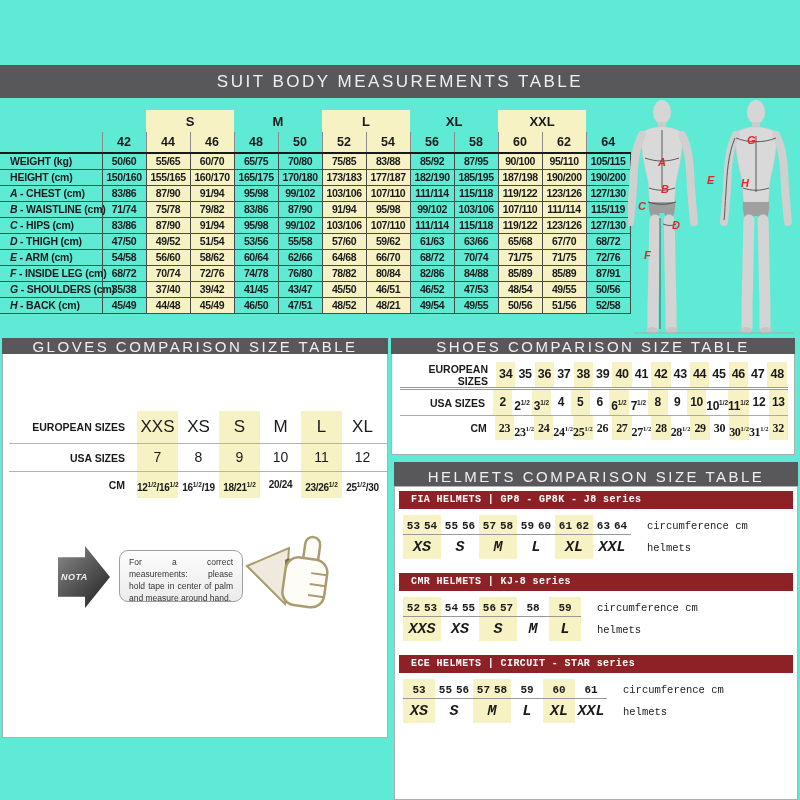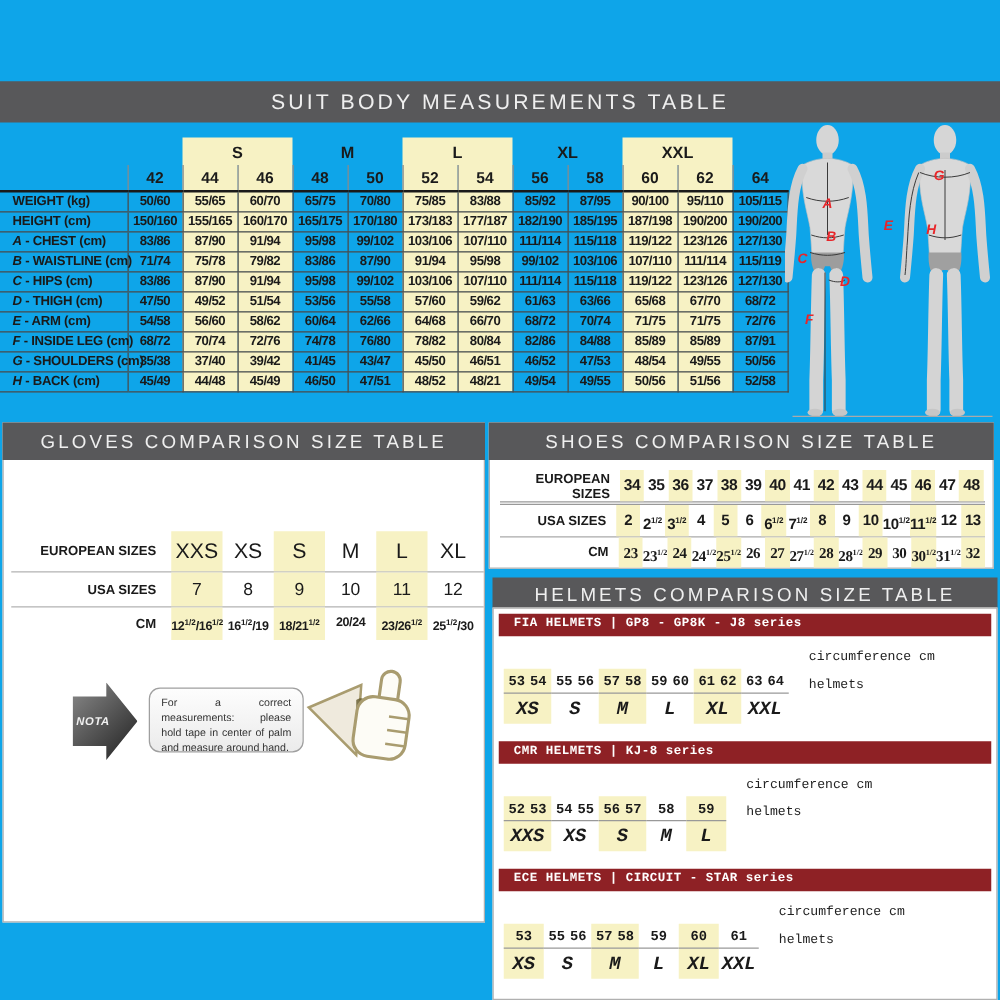--- a/index.html
+++ b/index.html
@@ -1,19 +1,19 @@
 <!DOCTYPE html>
 <html style="--hl: #f7f2c4; --bar: #58585a; --maroon: #8e2125; --red: #e8262a;"><head>
 <meta charset="utf-8">
 <style>
   :root { --hl:#f7f2c4; --bar:#58585a; --maroon:#8e2125; --red:#e8262a; }
   * { box-sizing:border-box; margin:0; padding:0; }
   html,body { background:#fff; }
   body { width:800px; height:800px; font-family:"Liberation Sans",sans-serif; color:#1a1a1a; }
-  #page { position:relative; width:800px; height:800px; background:#0ea5e9; overflow:hidden; }
+  #page { position:relative; width:800px; height:800px; background:#5eead4; overflow:hidden; }
 
   .bar { background:var(--bar); color:#efefef; display:flex; align-items:center; justify-content:center;
          font-weight:400; letter-spacing:2.5px; }
   #suit-bar { position:absolute; left:0; top:65px; width:800px; height:33px; font-size:17px; }
 
   
   #suit-table { position:absolute; left:0; top:110px; width:630px; }
   #suit-table table { border-collapse:collapse; table-layout:fixed; width:630px; }
   #suit-table td { padding:0; text-align:center; white-space:nowrap; }
   .st-grp-row td { height:22px; font-size:13px; font-weight:700; }
@@ -26,21 +26,21 @@
   .hl { background:var(--hl); }
 
   
   #mannequins { position:absolute; left:628px; top:96px; }
 
   
   .panel { position:absolute; background:#fff; border:1px solid #b0b0b0; }
   #gloves-panel { left:2px; top:338px; width:386px; height:400px; }
   #shoes-panel  { left:391px; top:338px; width:404px; height:117px; }
   #helmets-box  { left:394px; top:486px; width:404px; height:314px;font-family:Liberation Mono, monospace; }
-  .panel-bar { height:30px; font-size:15px; margin:-1px -1px 0 -1px; }
+  .panel-bar { height:16px; font-size:15px; margin:-1px -1px 0 -1px; }
   #helmets-bar { position:absolute; left:394px; top:462px; width:404px; height:29px; font-size:15px; }
 
   
   #gloves-table { margin:57px 0 0 6px; }
   .g-row { display:flex; align-items:center; }
   .g-row0, .g-row1 { border-bottom:1px solid #b3b3b3; }
   .g-label { width:128px; text-align:right; font-size:10.5px; font-weight:700; padding-right:12px; }
   .g-cell { width:41px; text-align:center; }
   .g-c0 { height:32px; line-height:32px; font-size:17px; }
   .g-c1 { height:27px; line-height:27px; font-size:14px; }
@@ -70,21 +70,21 @@
   .s-c1 { height:25px; line-height:25px; font-size:12px; font-weight:700; }
   .s-c2 { height:24px; line-height:25px; font-size:12px; font-weight:700;font-family:Liberation Serif, serif; }
 
   
   #helmet-sections { padding:4px; }
   .h-section { margin-bottom:14px; }
   .h-bar { background:var(--maroon); color:#fff; height:18px; line-height:18px;
            font-size:10px; font-weight:700; letter-spacing:0.4px; padding-left:12px; margin-bottom:6px; }
   .h-row { display:flex; padding-left:4px; }
   .h-groups { display:flex; }
-  .h-group { text-align:center; padding-top:2px;margin-top:20px; }
+  .h-group { text-align:center; padding-top:2px; }
   .h-nums { display:flex; justify-content:space-evenly; align-items:center; height:18px;
             font-size:11px; font-weight:700; border-bottom:1px solid #999; }
   .h-size { height:24px; line-height:26px; font-size:15px; font-weight:700; font-style:italic; }
   .h-ann { margin-left:16px; font-size:10.5px; color:#222; padding-top:2px; }
   .h-ann div:first-child { height:18px; line-height:18px; }
   .h-ann div:last-child  { height:24px; line-height:26px; }
 </style>
 </head>
 <body>
 

